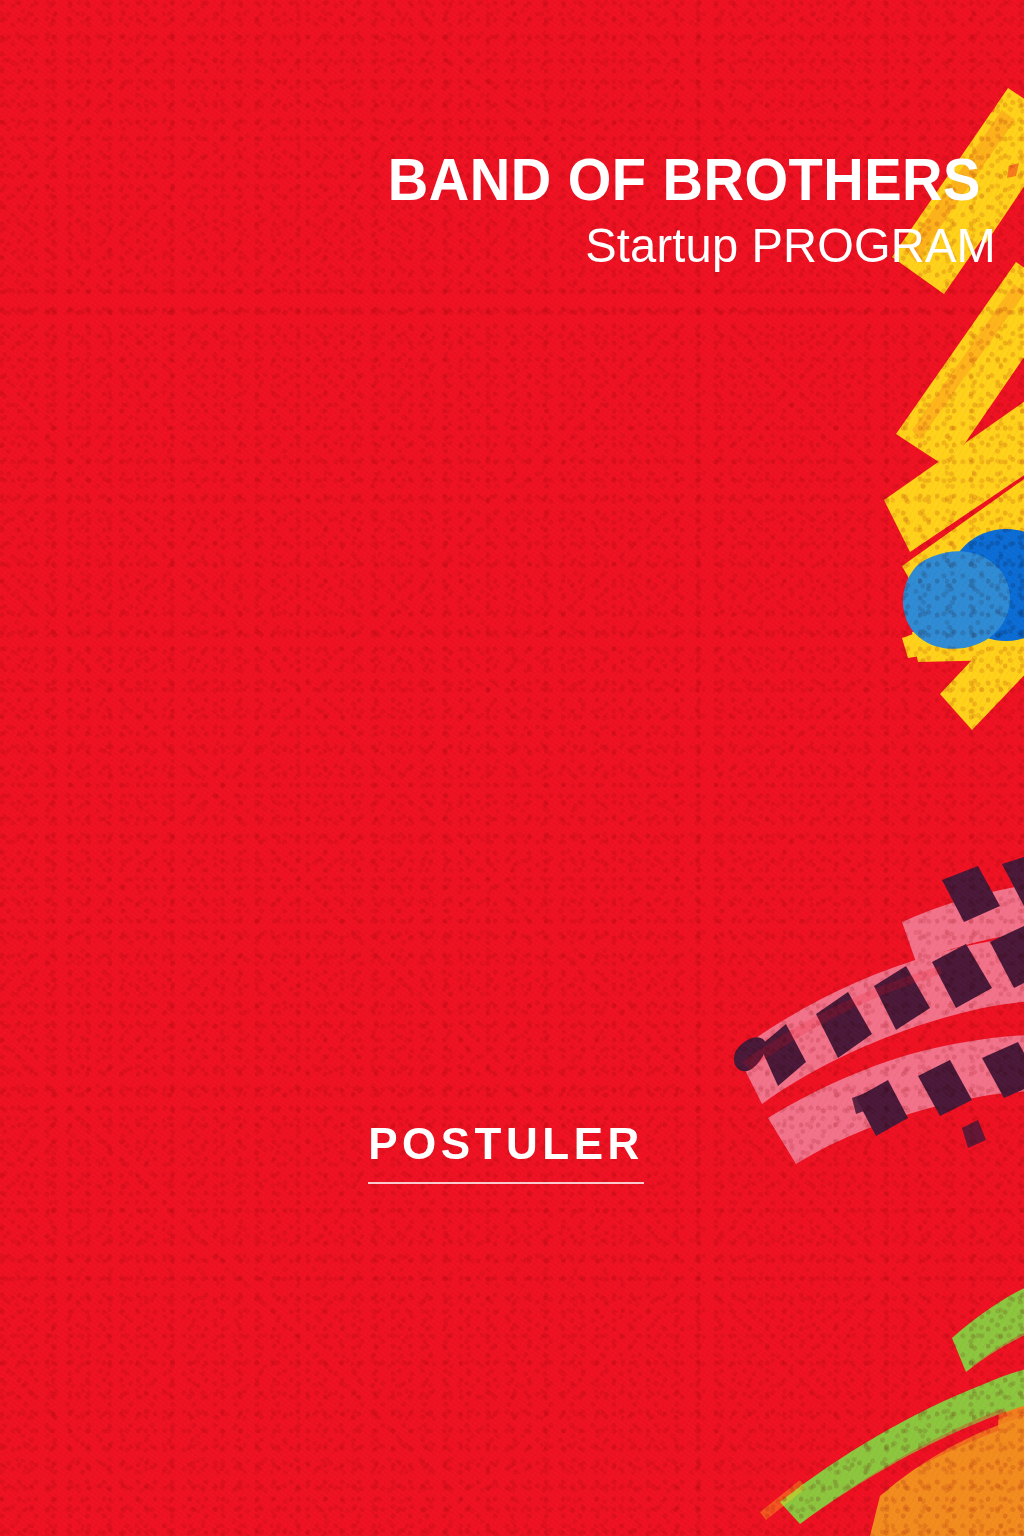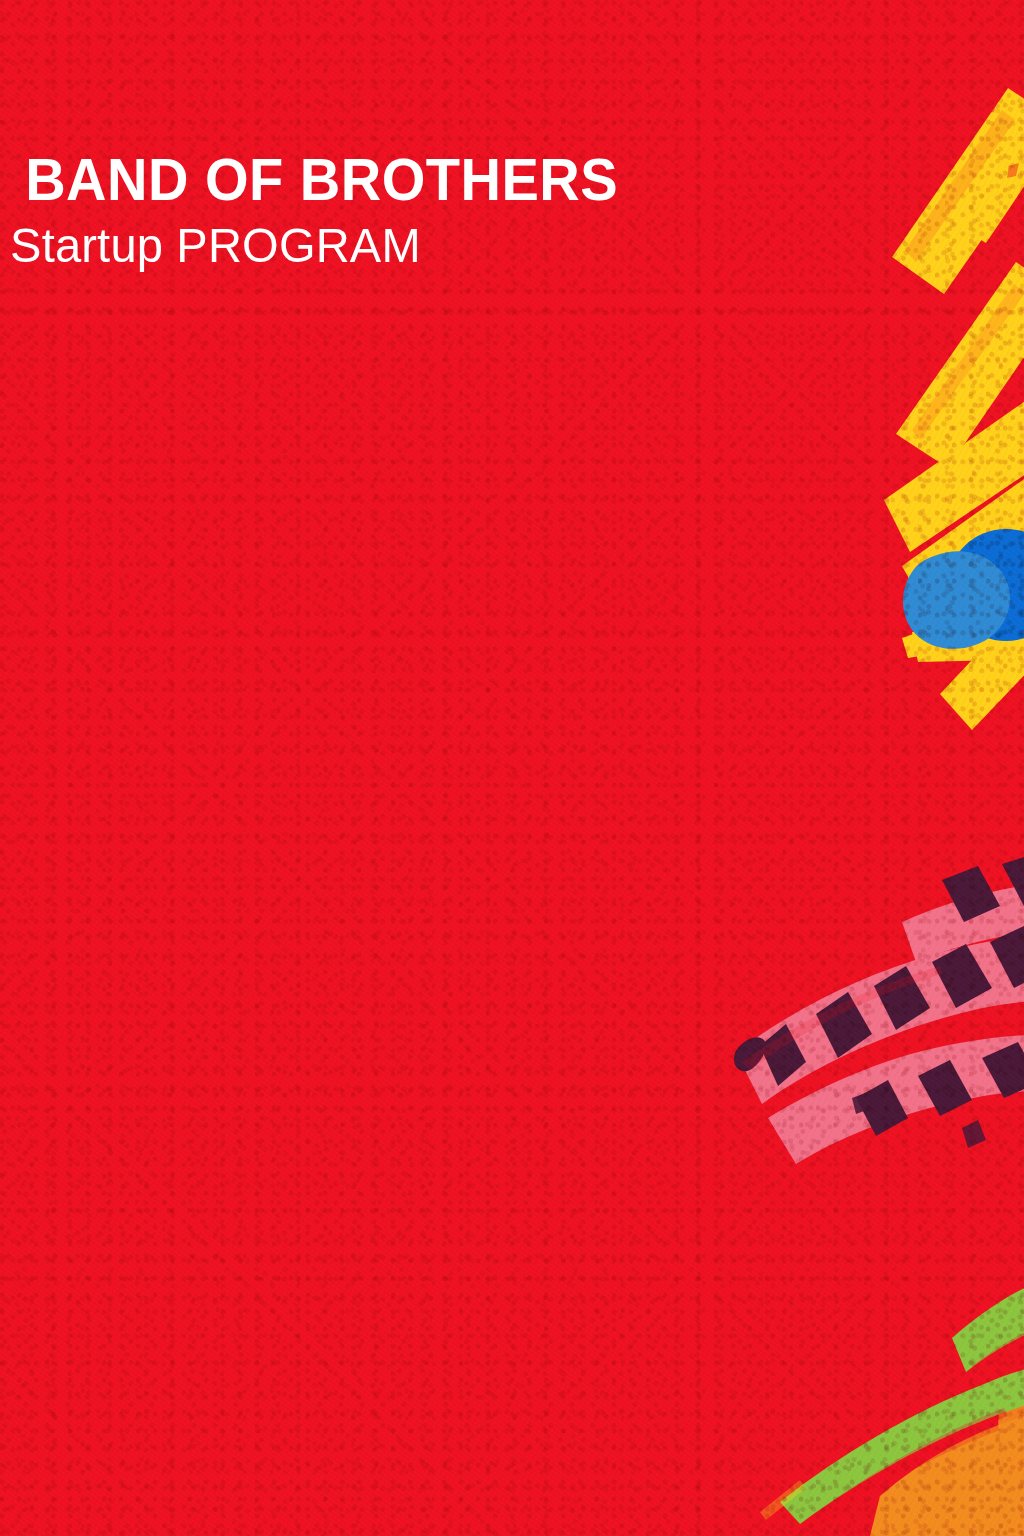--- a/index.html
+++ b/index.html
@@ -65,21 +65,21 @@
     z-index: 10;
     width: 100%;
     height: 100%;
   }
 
   .header-block {
     position: absolute;
     top: 150px;
     left: 0;
     width: 1024px;
-    text-align: left;
+    text-align: right;
     padding-right: 18px;
   }
   .brand-title {
     margin: 0;
     font-size: 59px;
     font-weight: 700;
     letter-spacing: 0.5px;
     color: #ffffff;
     line-height: 1.04;
     transform: scaleX(.95);
@@ -252,15 +252,18 @@
   <div class="paper-grain"></div>
 
   <div class="content">
 
     <div class="header-block">
       <h1 class="brand-title">BAND OF BROTHERS</h1>
       <p class="brand-subtitle">Startup PROGRAM</p>
     </div>
 
 
+    <div class="cta-block">
+      <a class="cta-link" href="#">POSTULER</a>
+    </div>
 
   </div>
 </div>
 
 </body></html>

